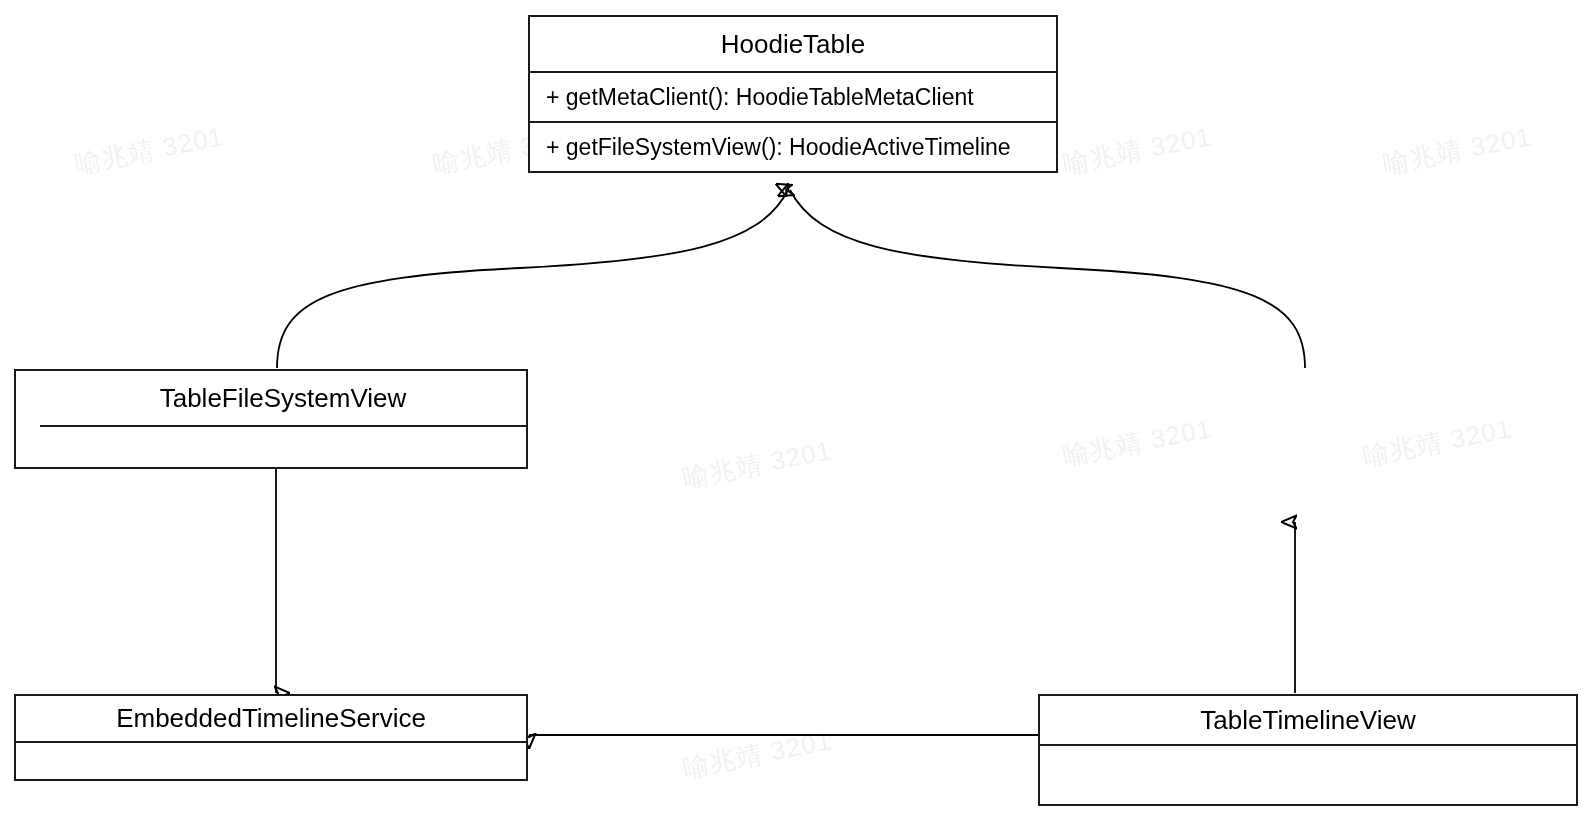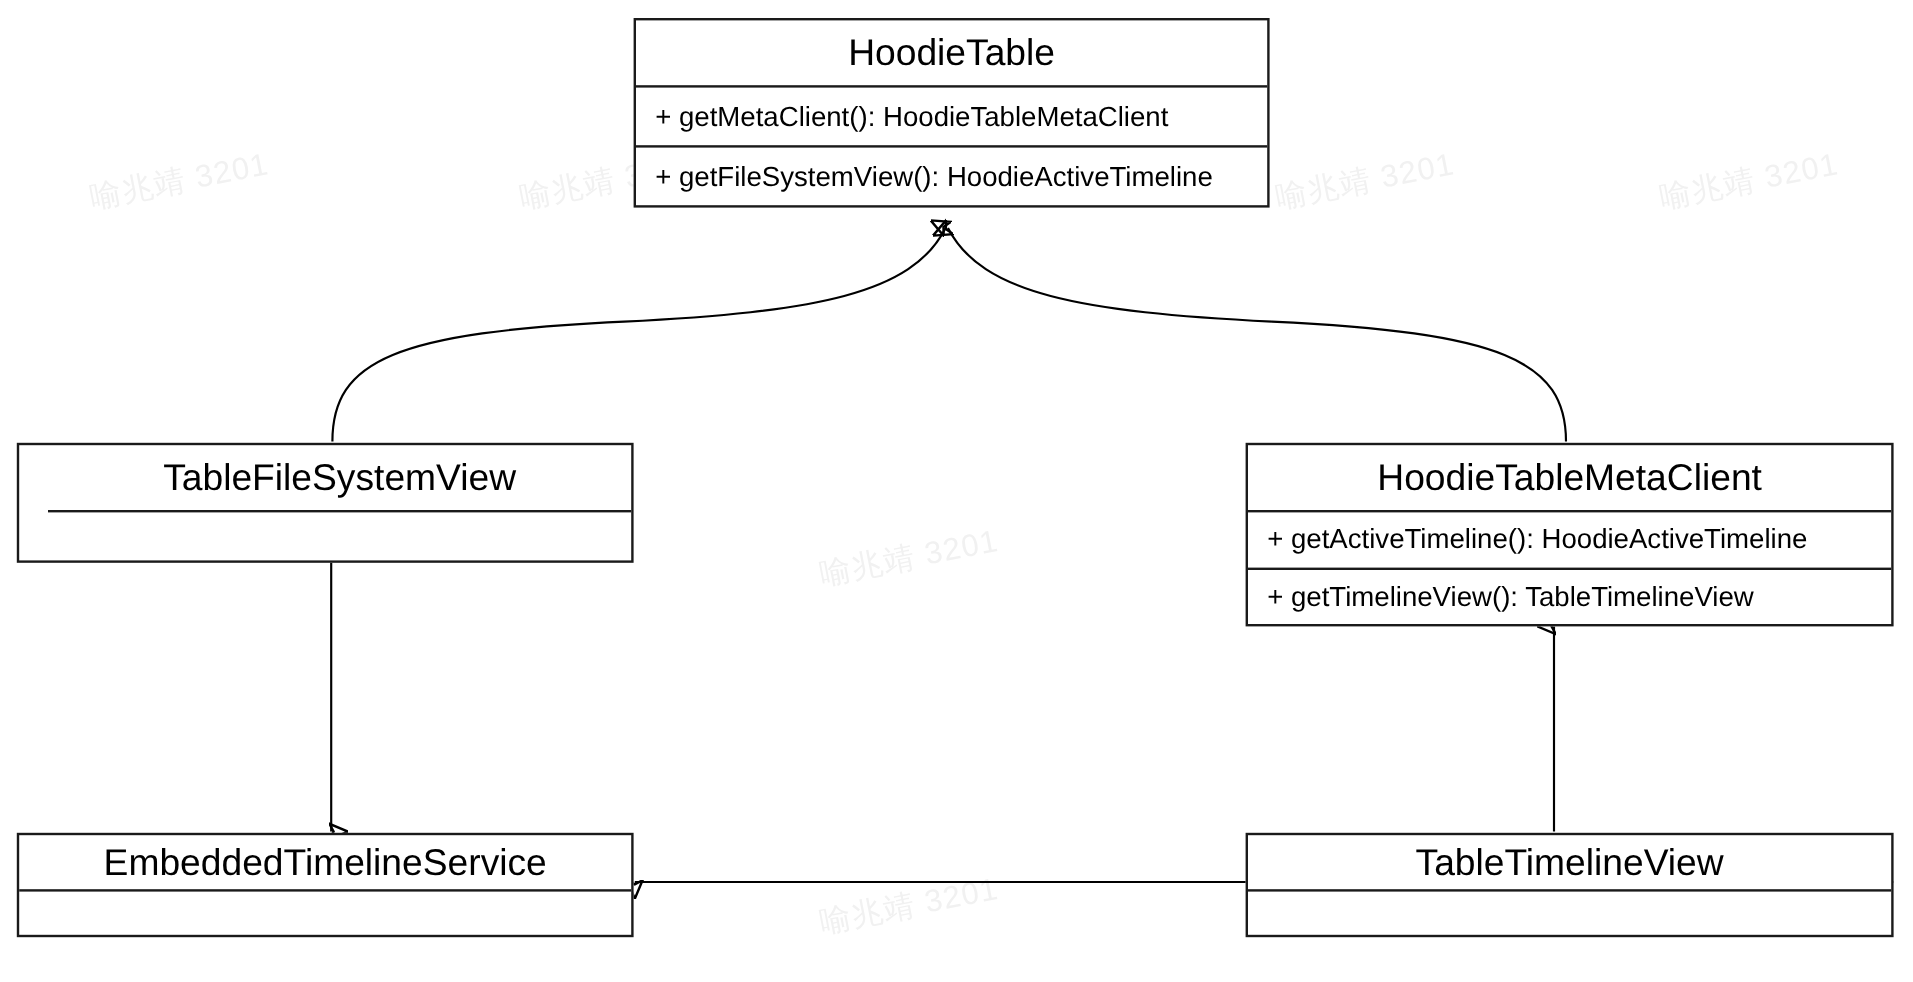--- a/index.html
+++ b/index.html
@@ -58,21 +58,21 @@
     border: 2px solid #1a1a1a;
     background: #ffffff;
     display: flex;
     flex-direction: column;
   }
   .uml-name {
     box-sizing: border-box;
     display: flex;
     align-items: center;
     justify-content: center;
-    font-size: 31px;
+    font-size: 26px;
     color: #000000;
     white-space: nowrap;
   }
   .uml-members {
     box-sizing: border-box;
     border-top: 2px solid #1a1a1a;
     display: flex;
     flex-direction: column;
     justify-content: center;
     flex: 1 1 auto;
@@ -142,31 +142,24 @@
       <div class="uml-member">+ getMetaClient(): HoodieTableMetaClient</div>
       <div class="uml-member">+ getFileSystemView(): HoodieActiveTimeline</div>
     </div>
   </div>
 
   <div class="uml-class" style="left:14px; top:369px; width:514px; height:100px;padding-left:24px;">
     <div class="uml-name" style="height:54px;">TableFileSystemView</div>
     <div class="uml-members empty"></div>
   </div>
 
-  <div class="uml-class" style="left:1038px; top:369px; width:540px; height:153px;">
-    <div class="uml-name" style="height:54px;">HoodieTableMetaClient</div>
-    <div class="uml-members">
-      <div class="uml-member">+ getActiveTimeline(): HoodieActiveTimeline</div>
-      <div class="uml-member">+ getTimelineView(): TableTimelineView</div>
-    </div>
-  </div>
 
   <div class="uml-class" style="left:14px; top:694px; width:514px; height:87px;">
     <div class="uml-name" style="height:48px;border-radius:11px;">EmbeddedTimelineService</div>
     <div class="uml-members empty"></div>
   </div>
 
-  <div class="uml-class" style="left:1038px; top:694px; width:540px; height:87px;">
+  <div class="uml-class" style="left:1038px; top:694px; width:540px; height:112px;">
     <div class="uml-name" style="height:48px;">TableTimelineView</div>
     <div class="uml-members empty"></div>
   </div>
 
 </div>
 
 </body></html>

